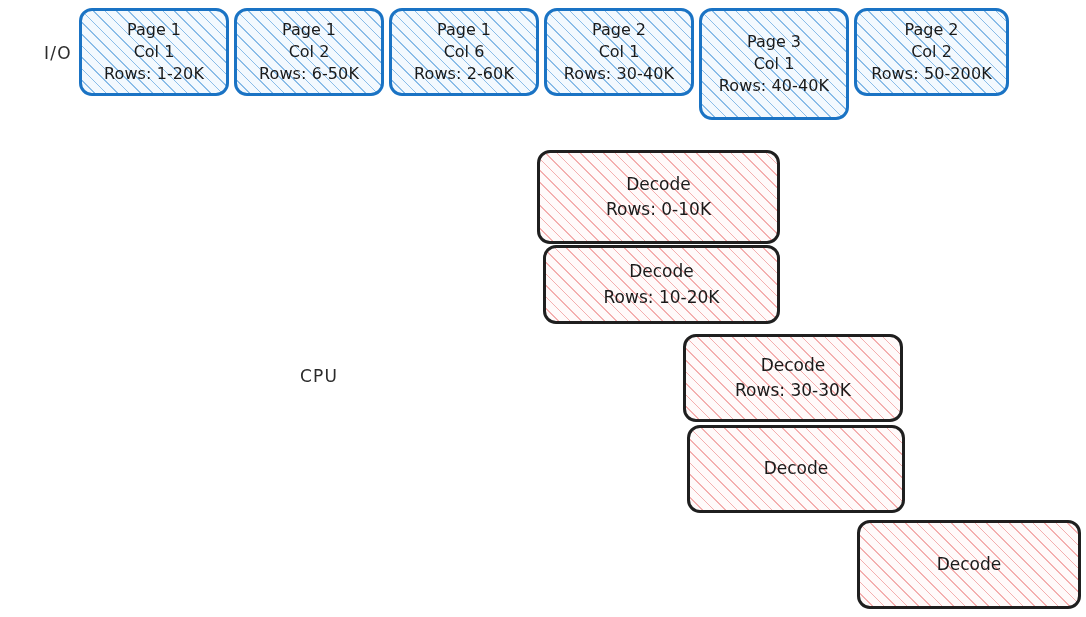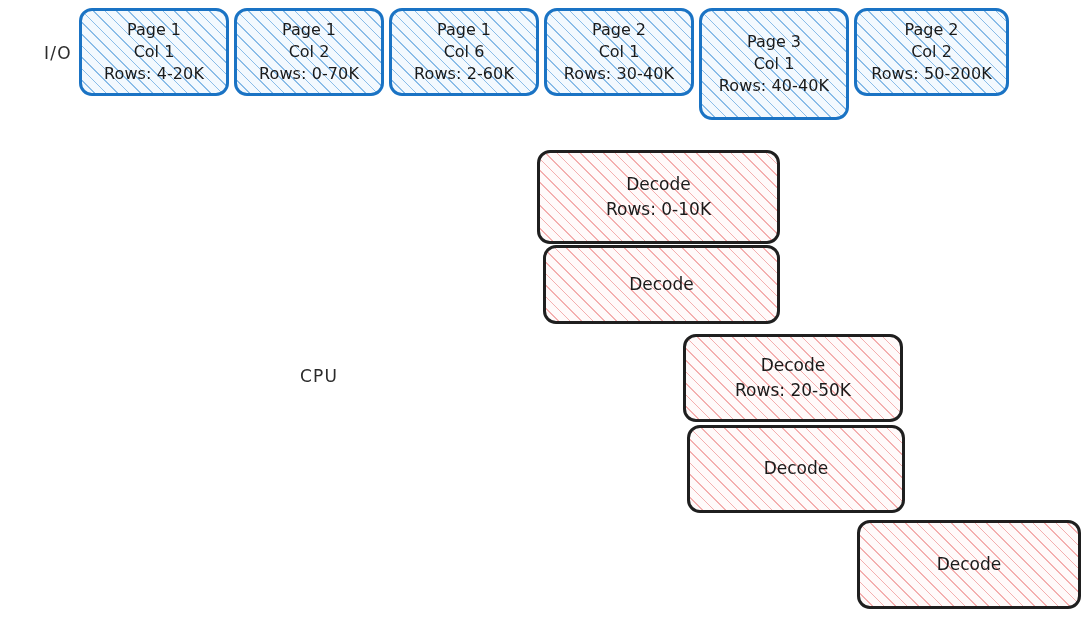--- a/index.html
+++ b/index.html
@@ -94,26 +94,26 @@
 <div id="diagram-canvas">
 
   <div class="lane-label" id="lane-label-io">I/O</div>
 
   <div class="lane-label" id="lane-label-cpu">CPU</div>
 
   <div id="io-lane">
       <div class="hd-box io-box" style="left: 79px; top: 8px; width: 150px; height: 88px;">
         <span class="line line-page">Page 1</span>
         <span class="line line-col">Col 1</span>
-        <span class="line line-rows">Rows: 4-20K</span>
+        <span class="line line-rows">Rows: 1-20K</span>
       </div>
       <div class="hd-box io-box" style="left: 234px; top: 8px; width: 150px; height: 88px;">
         <span class="line line-page">Page 1</span>
         <span class="line line-col">Col 2</span>
-        <span class="line line-rows">Rows: 0-70K</span>
+        <span class="line line-rows">Rows: 6-50K</span>
       </div>
       <div class="hd-box io-box" style="left: 389px; top: 8px; width: 150px; height: 88px;">
         <span class="line line-page">Page 1</span>
         <span class="line line-col">Col 6</span>
         <span class="line line-rows">Rows: 2-60K</span>
       </div>
       <div class="hd-box io-box" style="left: 544px; top: 8px; width: 150px; height: 88px;">
         <span class="line line-page">Page 2</span>
         <span class="line line-col">Col 1</span>
         <span class="line line-rows">Rows: 30-40K</span>
@@ -130,24 +130,25 @@
       </div>
     </div>
 
   <div id="cpu-lane">
       <div class="hd-box decode-box" style="left: 537px; top: 150px; width: 243px; height: 94px;">
         <span class="line line-title">Decode</span>
         <span class="line line-rows">Rows: 0-10K</span>
       </div>
       <div class="hd-box decode-box" style="left: 543px; top: 245px; width: 237px; height: 79px;">
         <span class="line line-title">Decode</span>
+        <span class="line line-rows">Rows: 10-20K</span>
       </div>
       <div class="hd-box decode-box" style="left: 683px; top: 334px; width: 220px; height: 88px;">
         <span class="line line-title">Decode</span>
-        <span class="line line-rows">Rows: 20-50K</span>
+        <span class="line line-rows">Rows: 30-30K</span>
       </div>
       <div class="hd-box decode-box" style="left: 687px; top: 425px; width: 218px; height: 88px;">
         <span class="line line-title">Decode</span>
       </div>
       <div class="hd-box decode-box" style="left: 857px; top: 520px; width: 224px; height: 89px;">
         <span class="line line-title">Decode</span>
       </div>
     </div>
 
 </div>

